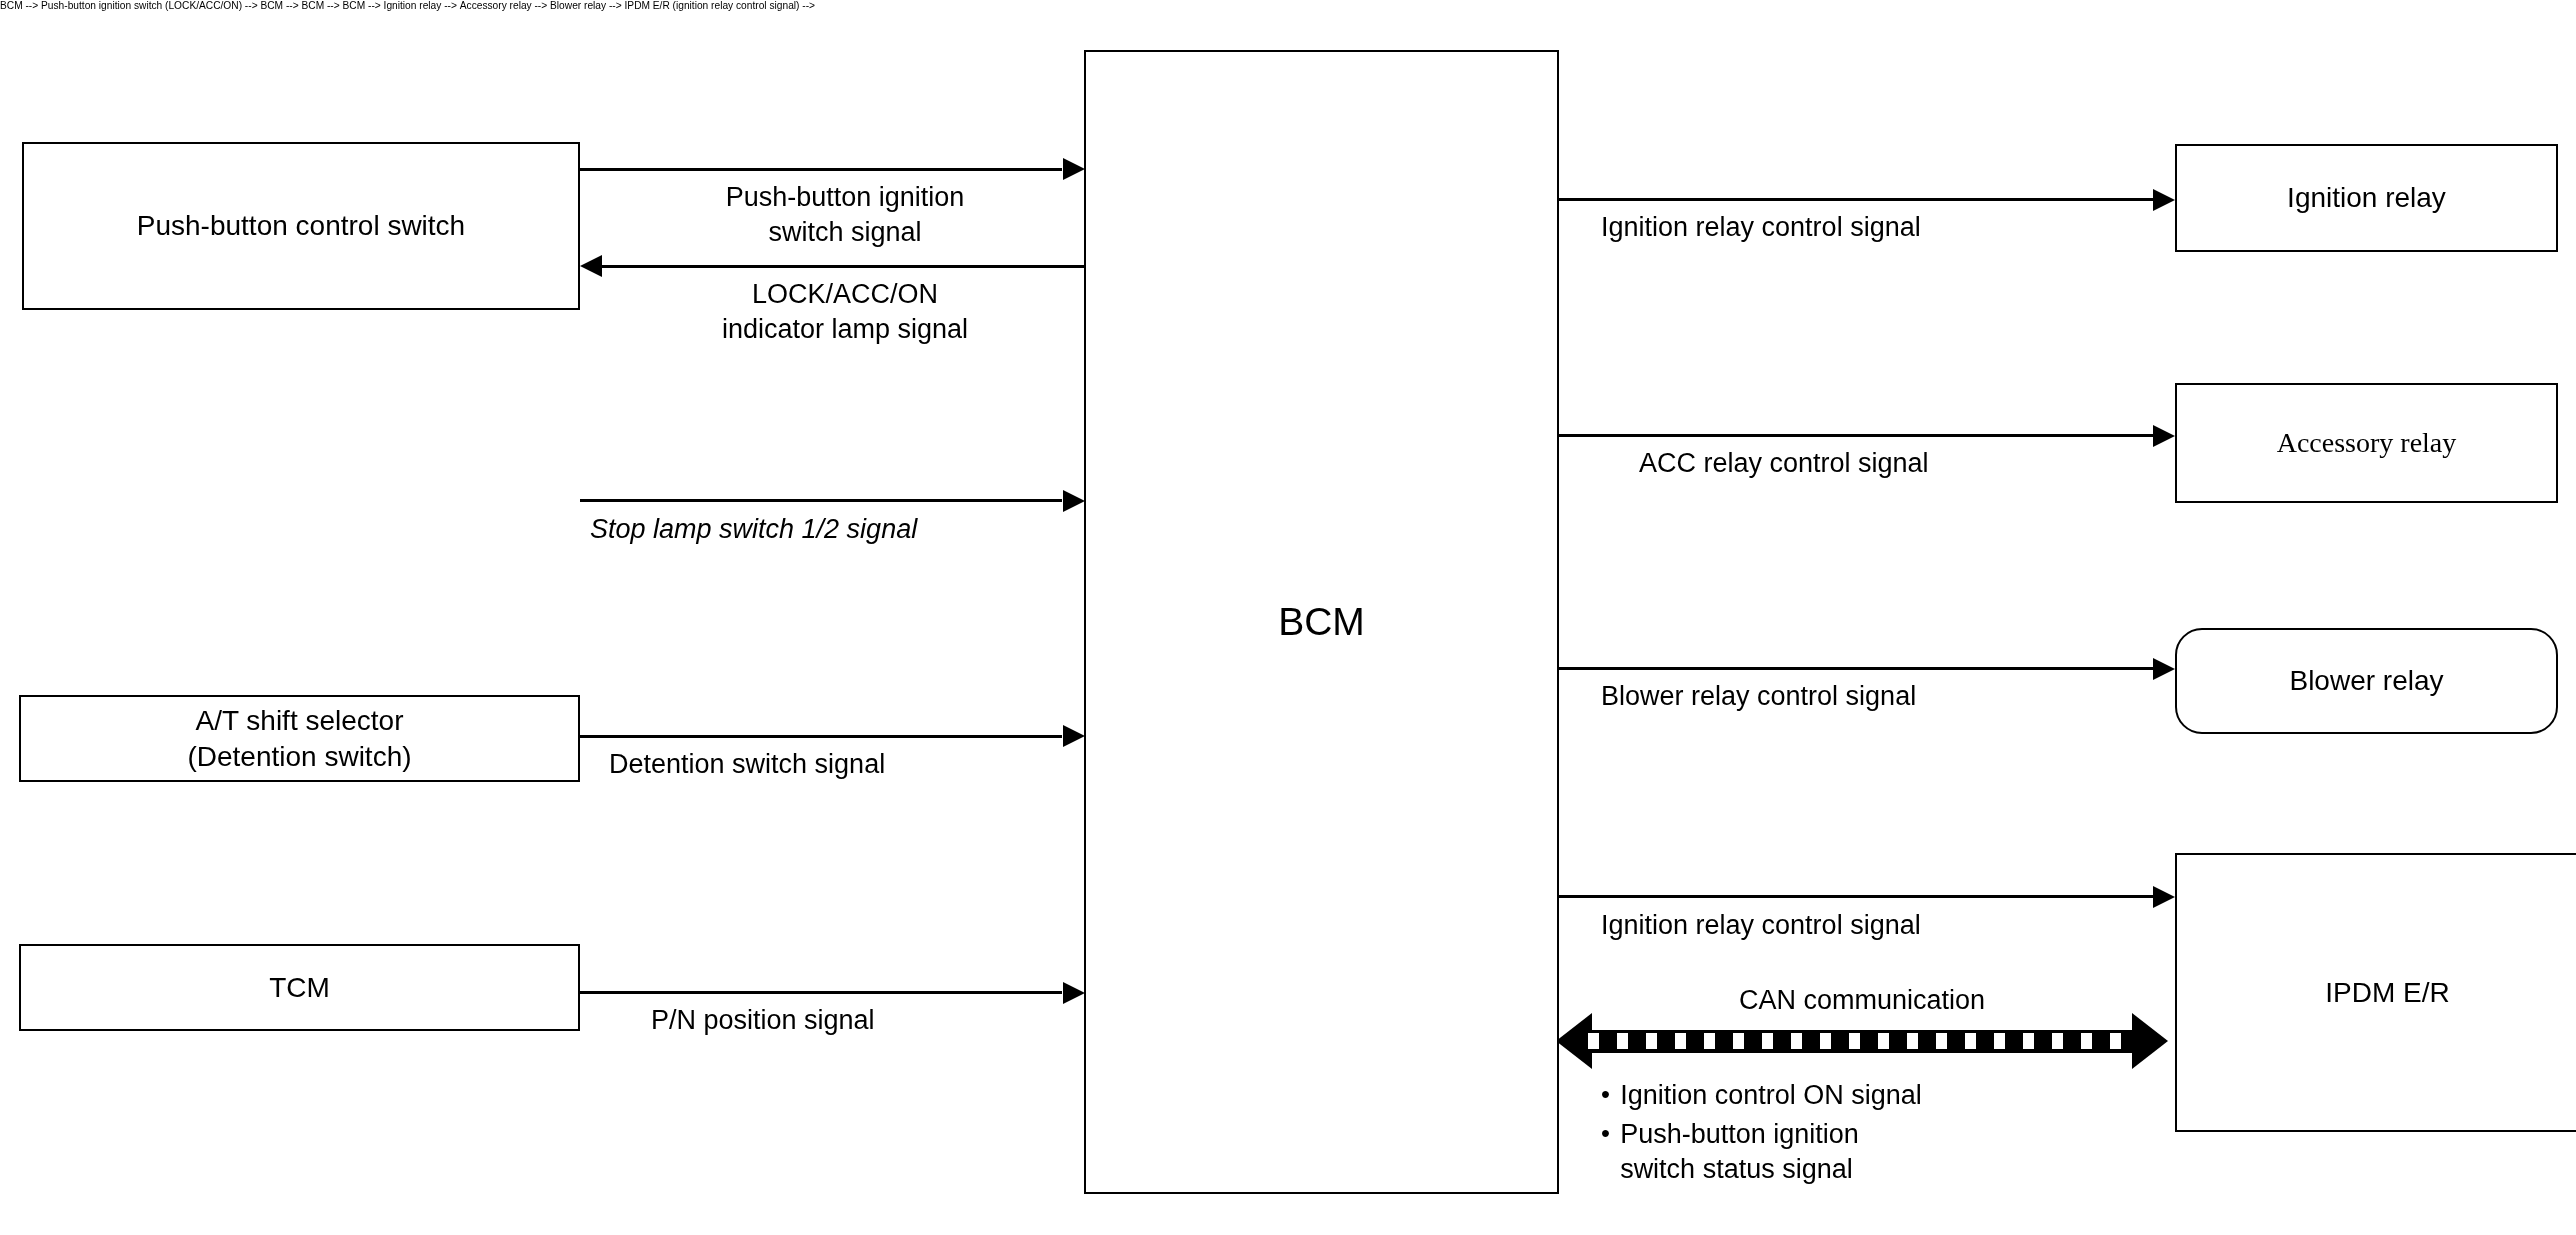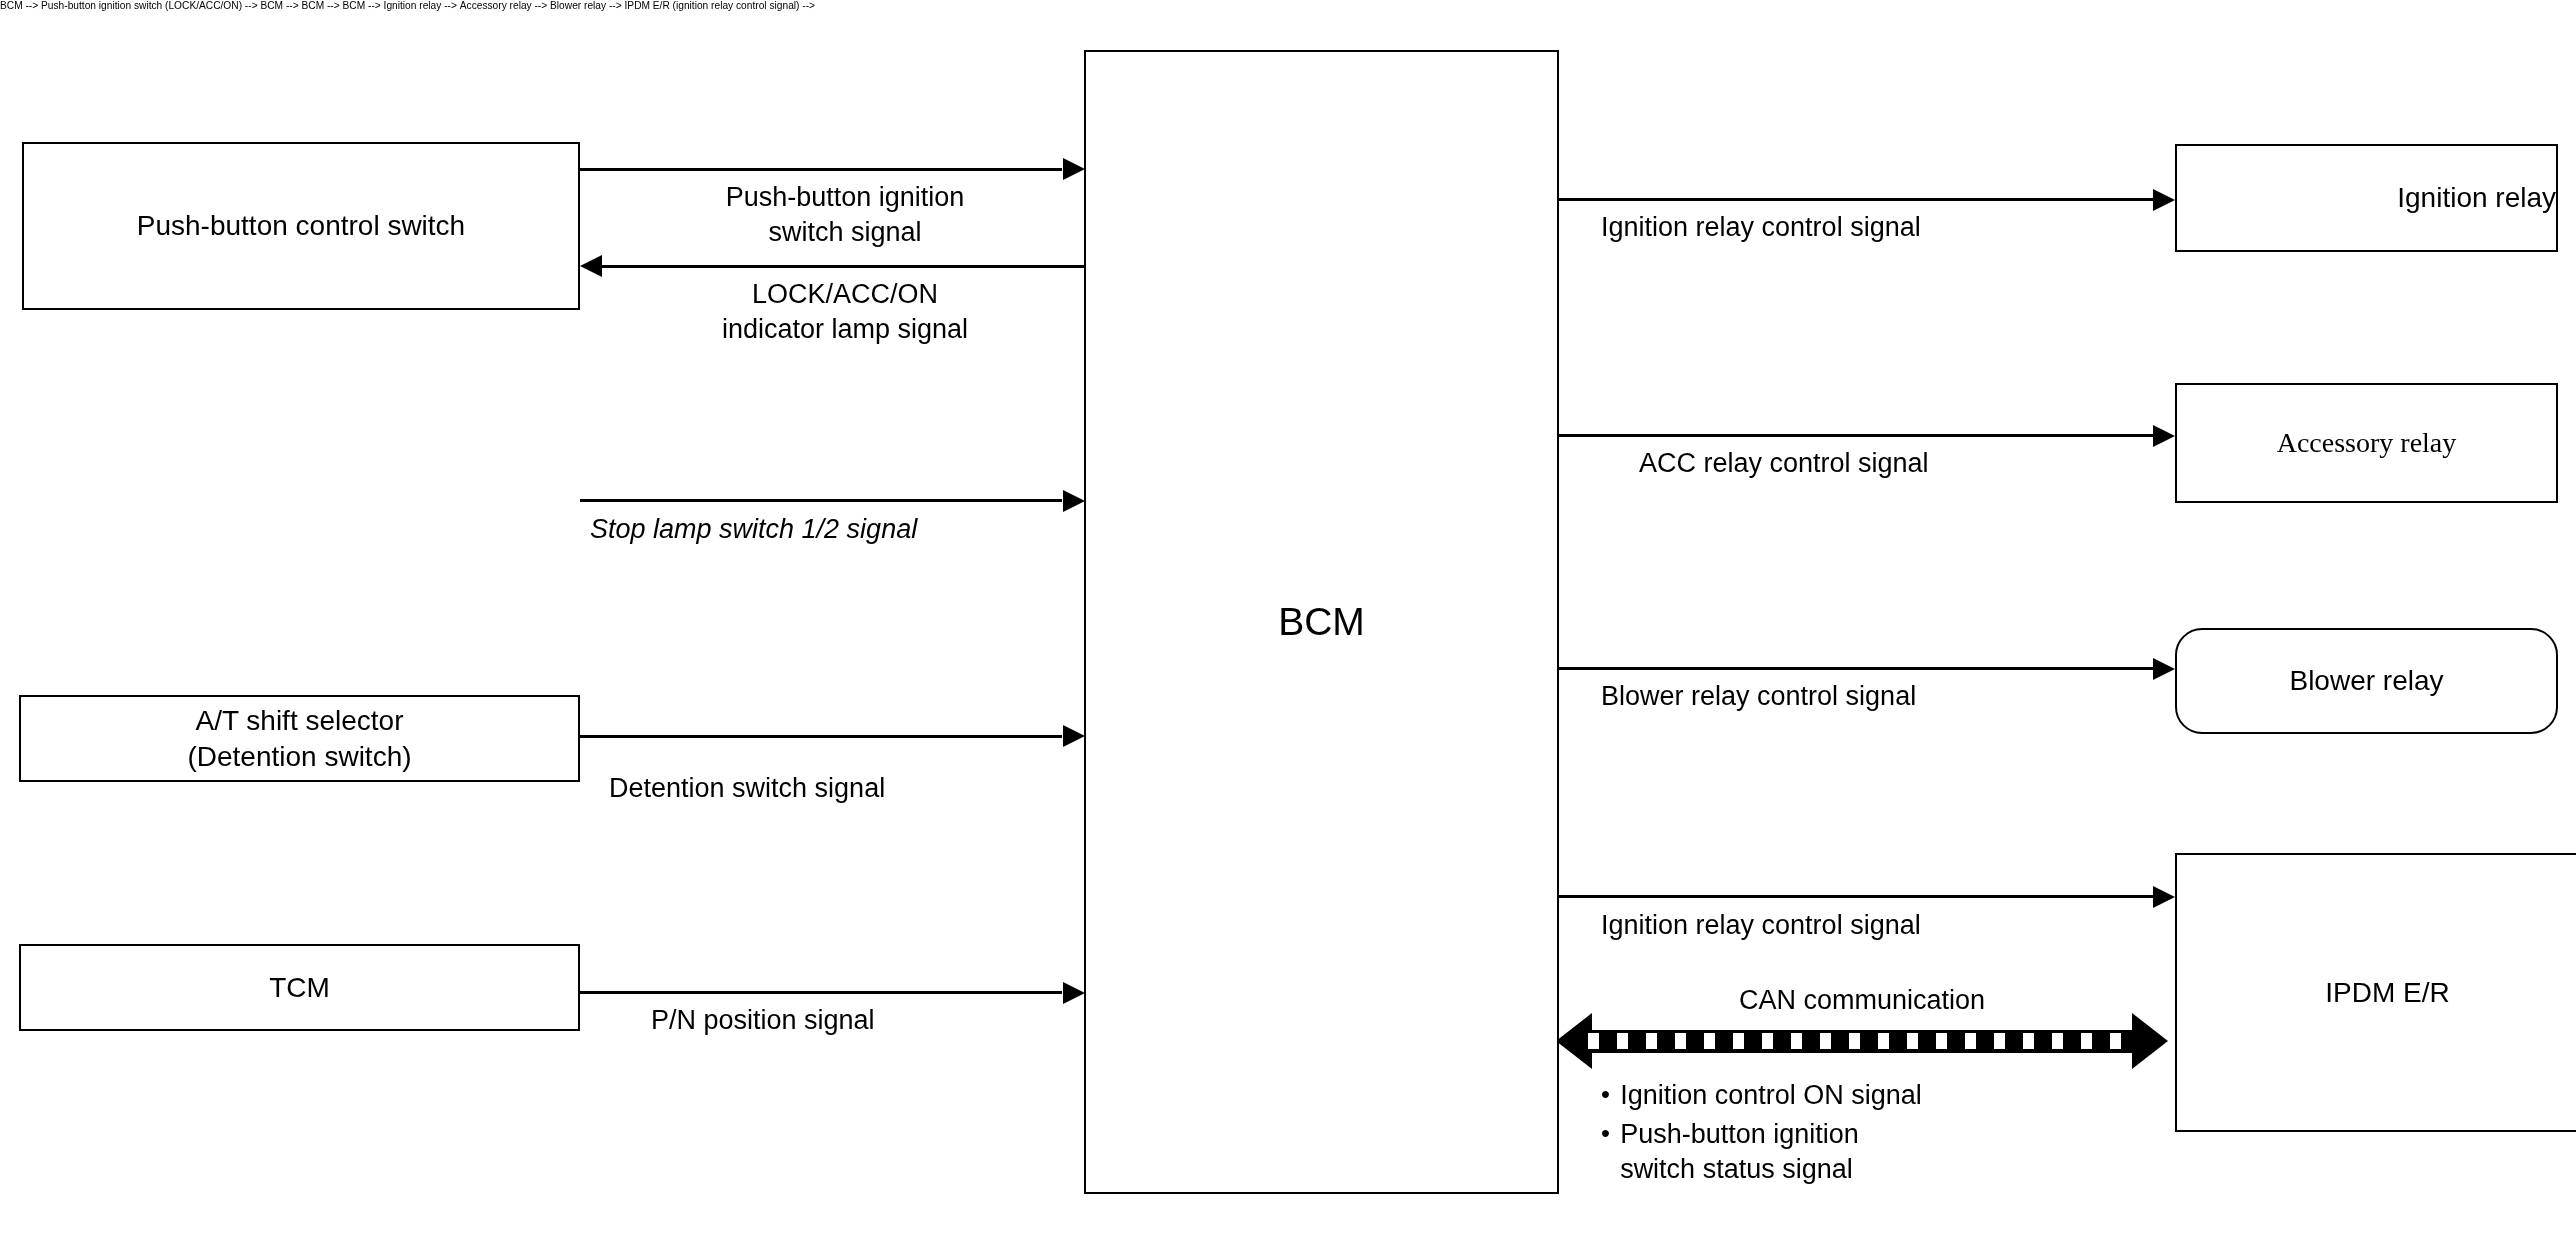--- a/index.html
+++ b/index.html
@@ -161,21 +161,21 @@
   <div class="node" style="left:19px; top:944px; width:561px; height:87px;">
     <span>TCM</span>
   </div>
 
   
   <div class="node big-label" style="left:1084px; top:50px; width:475px; height:1144px;">
     <span>BCM</span>
   </div>
 
   
-  <div class="node" style="left:2175px; top:144px; width:383px; height:108px;justify-content:flex-end;">
+  <div class="node" style="left:2175px; top:144px; width:383px; height:108px;">
     <span>Ignition relay</span>
   </div>
 
   <div class="node" style="left:2175px; top:383px; width:383px; height:120px;font-family:Liberation Serif, serif;">
     <span>Accessory relay</span>
   </div>
 
   <div class="node" style="left:2175px; top:628px; width:383px; height:106px;border-radius:27px;">
     <span>Blower relay</span>
   </div>
@@ -199,21 +199,21 @@
 indicator lamp signal</div>
 
    BCM --&gt;
   <div class="wire" style="left:580px; top:499px; width:482px;"></div>
   <div class="head-r" style="left:1063px; top:490px;"></div>
   <div class="caption lft" style="left:590px; top:512px; width:485px;font-style:italic;">Stop lamp switch 1/2 signal</div>
 
    BCM --&gt;
   <div class="wire" style="left:580px; top:735px; width:482px;"></div>
   <div class="head-r" style="left:1063px; top:725px;"></div>
-  <div class="caption lft" style="left:609px; top:747px; width:472px;margin-top:24px;">Detention switch signal</div>
+  <div class="caption lft" style="left:609px; top:747px; width:472px;">Detention switch signal</div>
 
    BCM --&gt;
   <div class="wire" style="left:580px; top:991px; width:482px;"></div>
   <div class="head-r" style="left:1063px; top:982px;"></div>
   <div class="caption lft" style="left:651px; top:1003px; width:421px;">P/N position signal</div>
 
   
 
    Ignition relay --&gt;
   <div class="wire" style="left:1559px; top:198px; width:594px;"></div>

